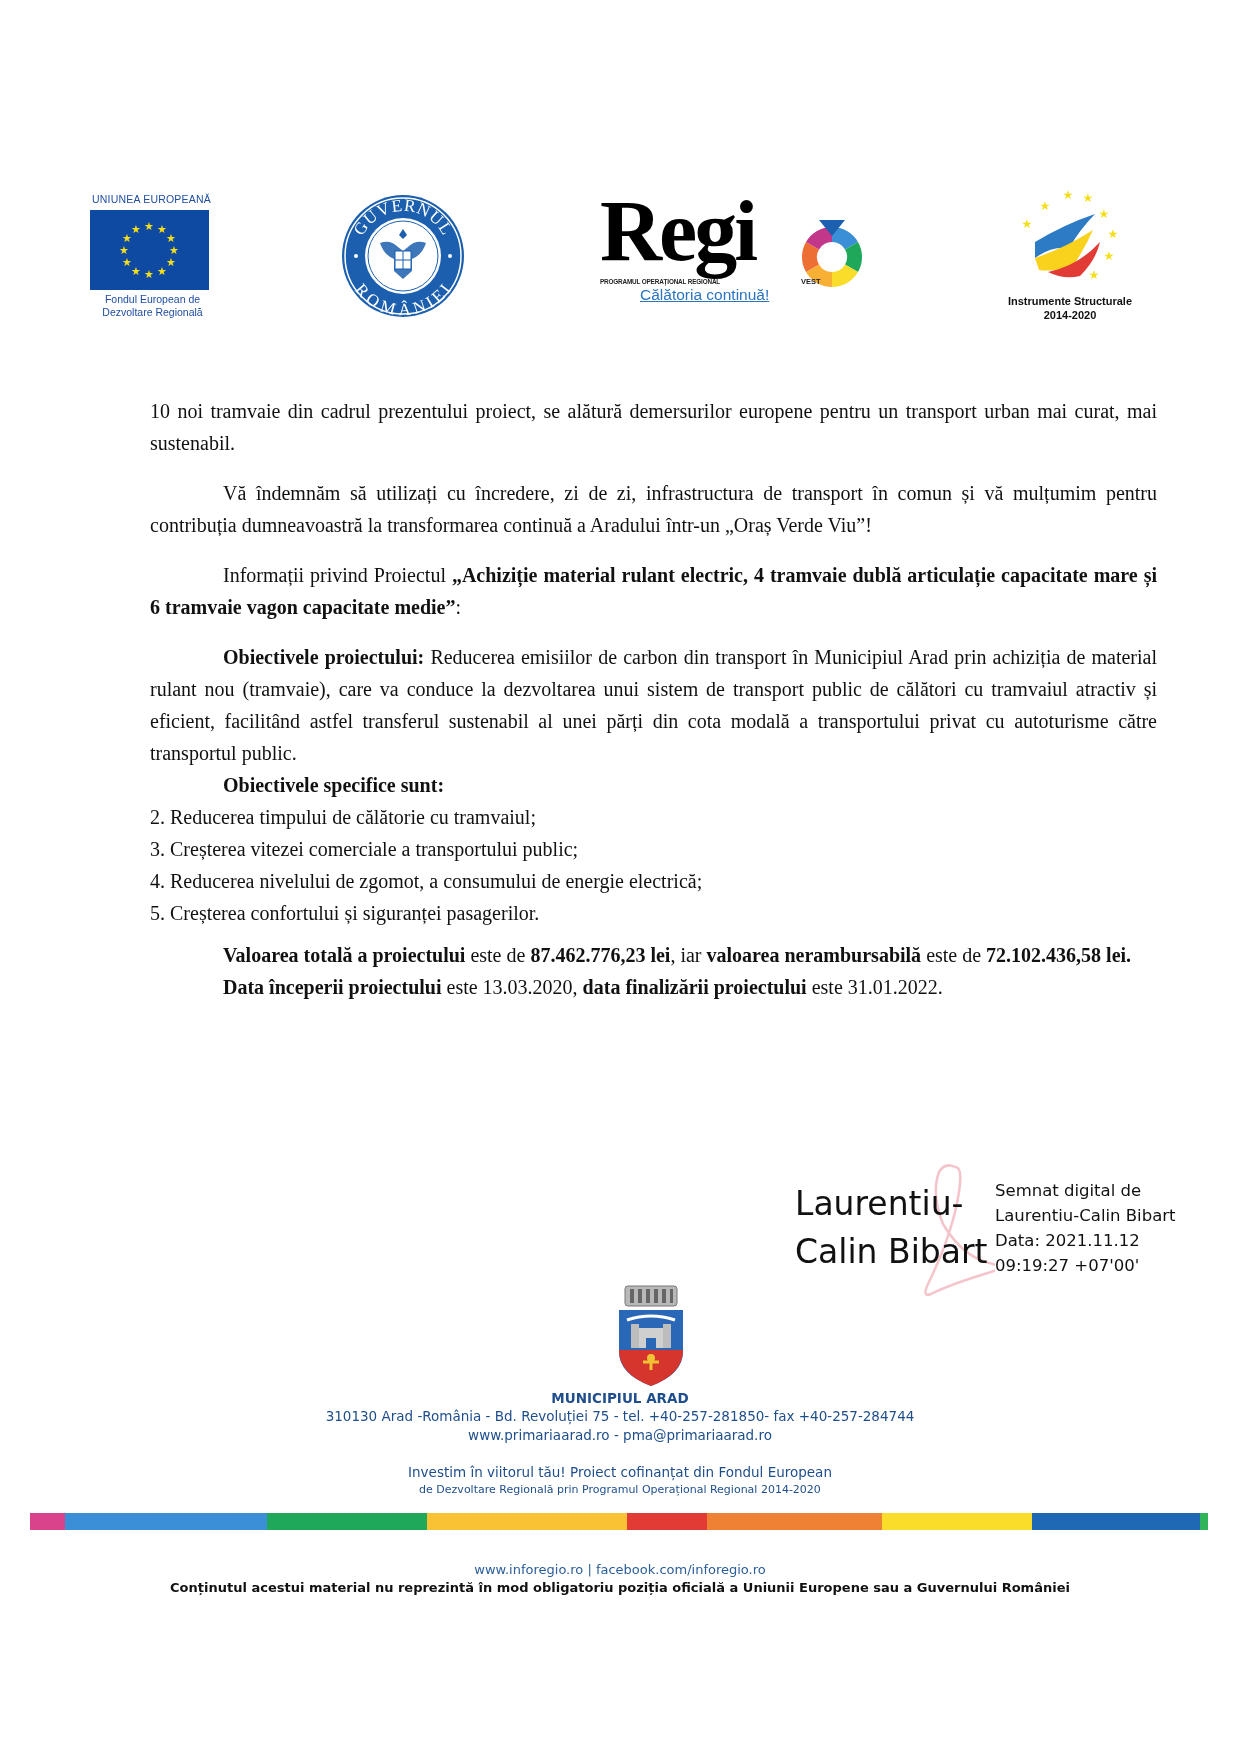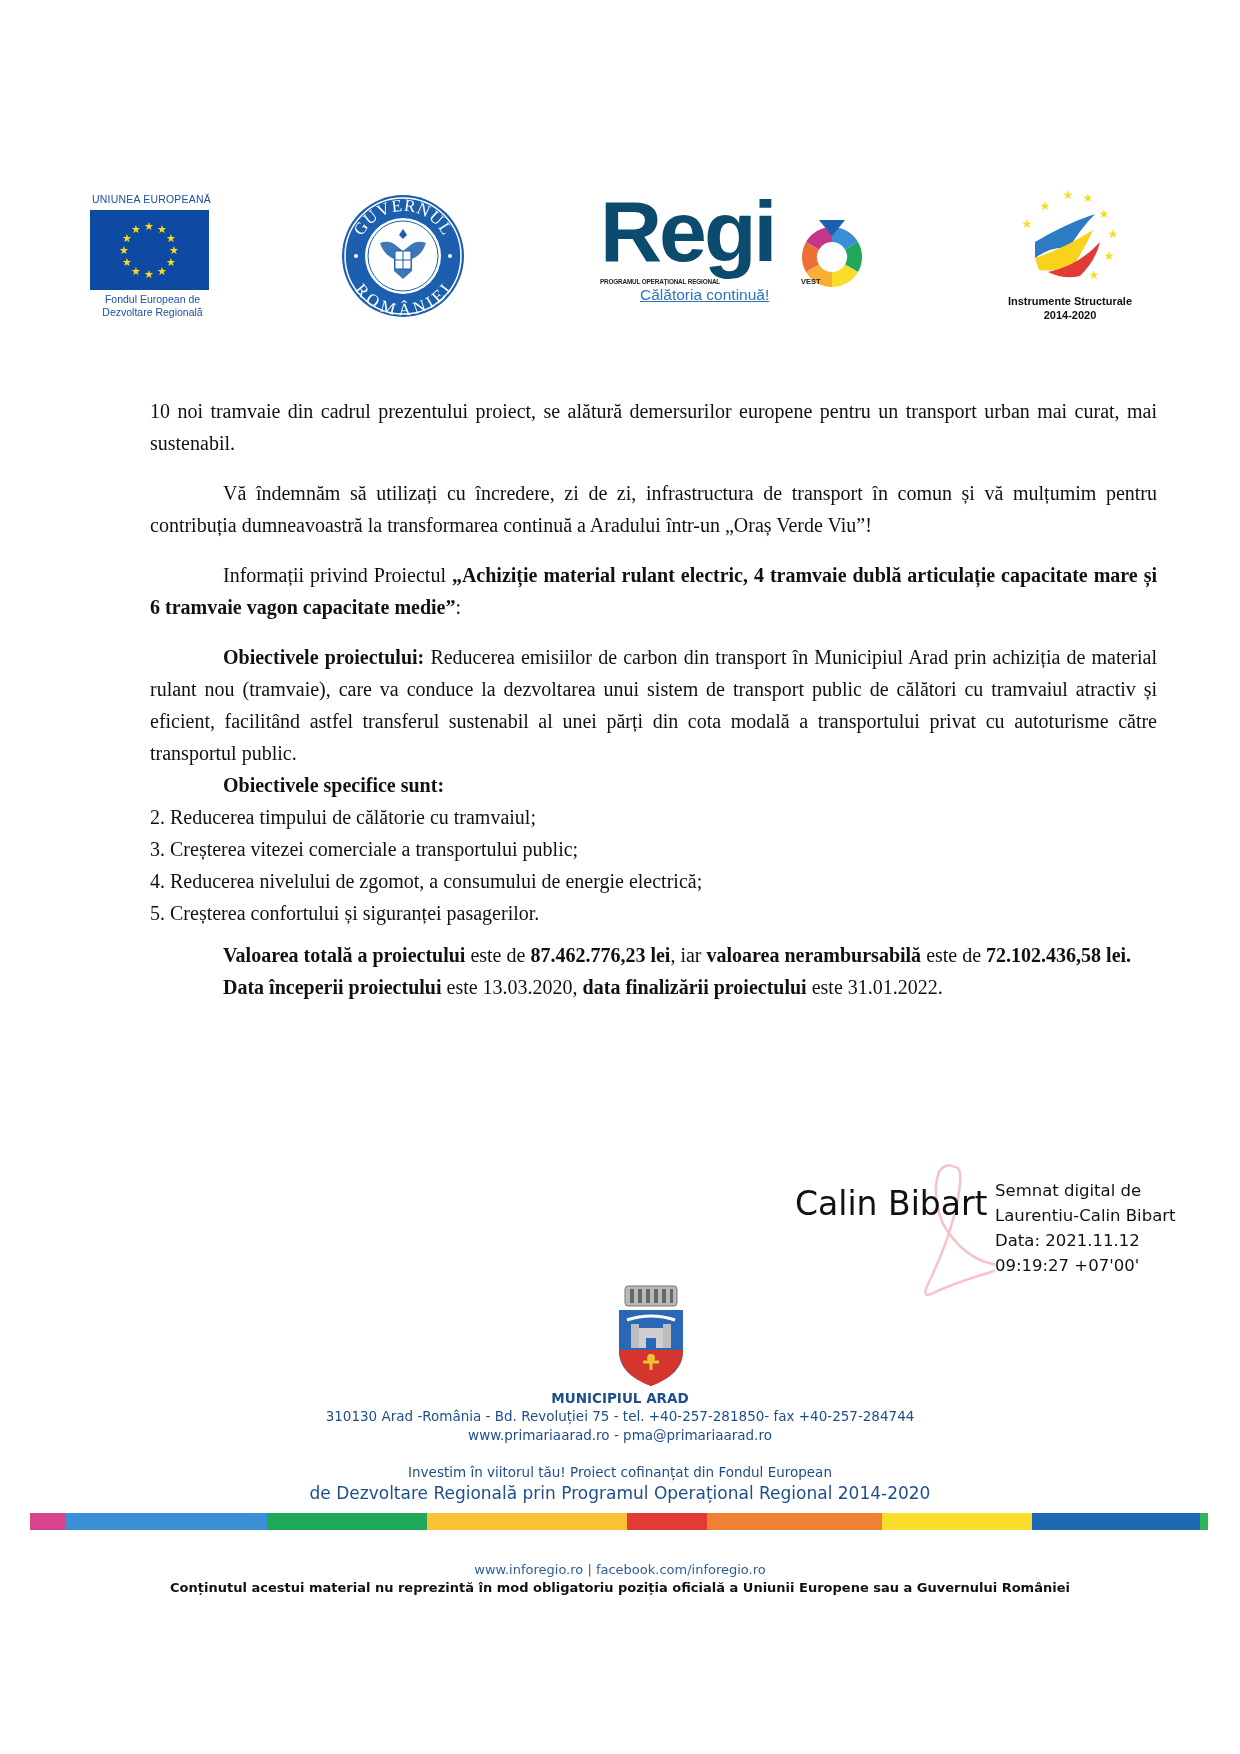--- a/index.html
+++ b/index.html
@@ -10,21 +10,21 @@
   .logo { position: absolute; }
   .eu-logo { left: 90px; top: 193px; width: 125px; }
   .eu-top { font-family: "Liberation Sans", sans-serif; font-size: 10.5px; color: #1f4ea3; letter-spacing: 0.2px; margin-left: 2px; }
   .eu-flag { width: 119px; height: 80px; background: #0f4aa2; margin-top: 5px; position: relative; }
   .eu-flag svg { position: absolute; left: 0; top: 0; }
   .eu-bot { font-family: "Liberation Sans", sans-serif; font-size: 10.5px; color: #1f4ea3; text-align: center; line-height: 13px; margin-top: 3px; width: 125px; }
 
   .gov-logo { left: 340px; top: 193px; width: 126px; height: 126px; }
 
   .regio-logo { left: 600px; top: 195px; width: 270px; height: 115px; }
-  .regio-word { position: absolute; left: 0; top: -14px; font-family: Liberation Sans, sans-serif; font-weight: bold; font-size: 86px; color: #0c4a6e; letter-spacing: -3px; line-height: 100px; }
+  .regio-word { position: absolute; left: 0; top: -14px; font-family: Liberation Serif, serif; font-weight: bold; font-size: 86px; color: #000000; letter-spacing: -3px; line-height: 100px; }
   .regio-ring { position: absolute; left: 197px; top: 25px; }
   .regio-prog { position: absolute; left: 0; top: 82px; font-family: "Liberation Sans", sans-serif; font-weight: bold; font-size: 7.5px; color: #222; letter-spacing: -0.2px; transform: scaleX(0.85); transform-origin: left; }
   .regio-vest { position: absolute; left: 173px; top: 82px; font-family: "Liberation Sans", sans-serif; font-weight: bold; font-size: 7.5px; color: #222; margin-left: 28px; }
   .regio-tag { position: absolute; left: 40px; top: 91px; font-family: "Liberation Sans", sans-serif; font-size: 15.5px; color: #2a74c0; text-decoration: underline; }
 
   .is-logo { left: 990px; top: 180px; width: 160px; height: 150px; }
   .is-label { position: absolute; left: 0; width: 160px; text-align: center; top: 114px; font-family: "Liberation Sans", sans-serif; font-weight: bold; font-size: 11px; color: #111; line-height: 14px; }
 
   
   .content { position: absolute; left: 150px; top: 395px; width: 1007px; font-size: 20px; line-height: 32px; color: #111; }
@@ -41,21 +41,21 @@
   .sig-mark { position: absolute; left: 120px; top: -8px; opacity: 0.35; }
   .sig-details { position: absolute; left: 200px; top: 8px; font-family: "DejaVu Sans", sans-serif; font-size: 16.5px; line-height: 25px; color: #111; }
 
   
   .crest { position: absolute; left: 613px; top: 1280px; width: 76px; height: 110px; }
   .footer-text { position: absolute; left: 0; width: 1240px; text-align: center; font-family: "DejaVu Sans", sans-serif; color: #1f4e8c; }
   .f-muni { top: 1390px; font-size: 13.5px; font-weight: bold; }
   .f-addr { top: 1408px; font-size: 13.5px; }
   .f-web { top: 1427px; font-size: 13.5px; }
   .f-inv1 { top: 1464px; font-size: 13.5px; }
-  .f-inv2 { top: 1483px; font-size: 17px; }
+  .f-inv2 { top: 1483px; font-size: 11px; }
 
   .colorbar { position: absolute; left: 30px; top: 1513px; width: 1178px; height: 17px; display: flex; }
   .colorbar div { height: 17px; }
 
   .f-info { top: 1562px; font-size: 13px; color: #2b5d99; }
   .f-disc { top: 1580px; font-size: 13px; font-weight: bold; color: #111; }
 </style>
 </head>
 <body>
 
@@ -163,20 +163,21 @@
   <div class="gap-s"></div>
   <p class="indent"><span class="b">Valoarea totală a proiectului</span><span> este de </span><span class="b">87.462.776,23 lei</span><span>, iar </span><span class="b">valoarea nerambursabilă</span><span> este de </span><span class="b">72.102.436,58 lei.</span></p>
   <p class="indent line"><span class="b">Data începerii proiectului</span><span> este 13.03.2020, </span><span class="b">data finalizării proiectului</span><span> este 31.01.2022.</span></p>
 </div>
 
 <div class="sig">
   <svg class="sig-mark" width="80" height="140" viewBox="0 0 80 140">
     <path d="M40 5 q8 0 4 25 q-6 40 -30 90 q-8 16 2 12 q20 -10 60 -22 q12 -4 2 -8 q-30 -6 -50 -40 q-12 -30 -4 -52 q6 -10 16 -5" fill="none" stroke="#e05a6a" stroke-width="2.5"></path>
   </svg>
   <div class="sig-name">
+    <div>Laurentiu-</div>
     <div>Calin Bibart</div>
   </div>
   <div class="sig-details">
     <div>Semnat digital de</div>
     <div>Laurentiu-Calin Bibart</div>
     <div>Data: 2021.11.12</div>
     <div>09:19:27 +07'00'</div>
   </div>
 </div>
 

